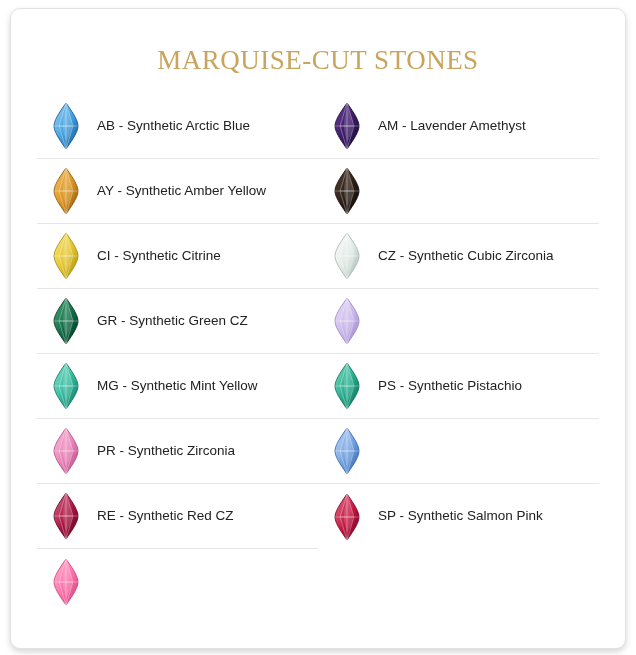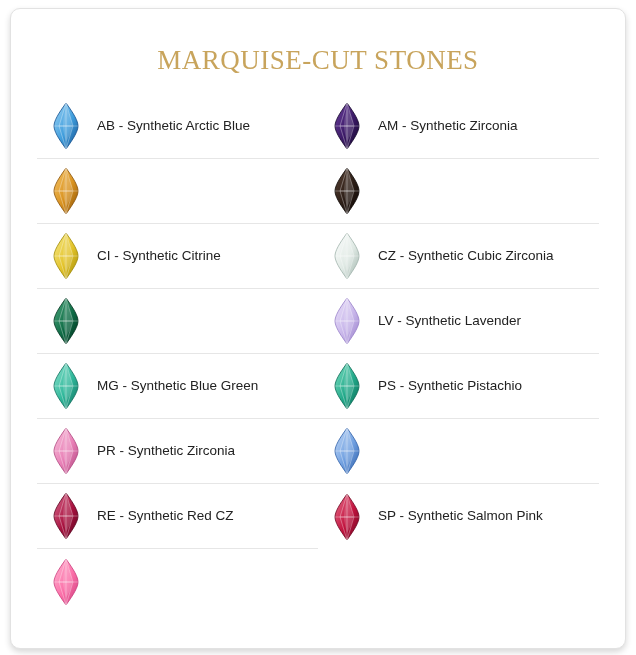--- a/index.html
+++ b/index.html
@@ -118,20 +118,21 @@
                 </defs>
                 <path d="M16 1 C24 12 28 19 28 24 C28 29 24 36 16 47 C8 36 4 29 4 24 C4 19 8 12 16 1 Z" fill="url(#g0_1)" stroke="#8a5208" stroke-width="0.8"></path>
                 <path d="M16 1 L16 47" fill="none" stroke="rgba(255,255,255,0.45)" stroke-width="0.7"></path>
                 <path d="M4 24 L28 24" fill="none" stroke="rgba(255,255,255,0.45)" stroke-width="0.7"></path>
                 <path d="M16 1 L9 24 L16 47" fill="none" stroke="rgba(255,255,255,0.45)" stroke-width="0.7"></path>
                 <path d="M16 1 L23 24 L16 47" fill="none" stroke="rgba(255,255,255,0.45)" stroke-width="0.7"></path>
                 <path d="M9 24 L23 24" fill="none" stroke="rgba(255,255,255,0.45)" stroke-width="0.7"></path>
                 <path d="M16 5 C20 13 22 19 22 24 C22 28 20 33 16 40 C14 33 13 28 13 24 C13 19 14 13 16 5 Z" fill="rgba(255,255,255,0.18)"></path>
               </svg>
             </div>
+            <div class="label">AY - Synthetic Amber Yellow</div>
           </div>
           <div class="row">
             <div class="gem-cell">
               <svg width="32" height="48" viewBox="0 0 32 48" class="gem">
                 <defs>
                   <linearGradient id="g0_2" x1="0" y1="0" x2="1" y2="1">
                     <stop offset="0%" stop-color="#f7e98a"></stop>
                     <stop offset="55%" stop-color="#e3c32a"></stop>
                     <stop offset="100%" stop-color="#a08a05"></stop>
                   </linearGradient>
@@ -159,41 +160,42 @@
                 </defs>
                 <path d="M16 1 C24 12 28 19 28 24 C28 29 24 36 16 47 C8 36 4 29 4 24 C4 19 8 12 16 1 Z" fill="url(#g0_3)" stroke="#03331f" stroke-width="0.8"></path>
                 <path d="M16 1 L16 47" fill="none" stroke="rgba(255,255,255,0.45)" stroke-width="0.7"></path>
                 <path d="M4 24 L28 24" fill="none" stroke="rgba(255,255,255,0.45)" stroke-width="0.7"></path>
                 <path d="M16 1 L9 24 L16 47" fill="none" stroke="rgba(255,255,255,0.45)" stroke-width="0.7"></path>
                 <path d="M16 1 L23 24 L16 47" fill="none" stroke="rgba(255,255,255,0.45)" stroke-width="0.7"></path>
                 <path d="M9 24 L23 24" fill="none" stroke="rgba(255,255,255,0.45)" stroke-width="0.7"></path>
                 <path d="M16 5 C20 13 22 19 22 24 C22 28 20 33 16 40 C14 33 13 28 13 24 C13 19 14 13 16 5 Z" fill="rgba(255,255,255,0.18)"></path>
               </svg>
             </div>
+            <div class="label">GR - Synthetic Green CZ</div>
           </div>
           <div class="row">
             <div class="gem-cell">
               <svg width="32" height="48" viewBox="0 0 32 48" class="gem">
                 <defs>
                   <linearGradient id="g0_4" x1="0" y1="0" x2="1" y2="1">
                     <stop offset="0%" stop-color="#8fe4cf"></stop>
                     <stop offset="55%" stop-color="#2fb79a"></stop>
                     <stop offset="100%" stop-color="#10705e"></stop>
                   </linearGradient>
                 </defs>
                 <path d="M16 1 C24 12 28 19 28 24 C28 29 24 36 16 47 C8 36 4 29 4 24 C4 19 8 12 16 1 Z" fill="url(#g0_4)" stroke="#10705e" stroke-width="0.8"></path>
                 <path d="M16 1 L16 47" fill="none" stroke="rgba(255,255,255,0.45)" stroke-width="0.7"></path>
                 <path d="M4 24 L28 24" fill="none" stroke="rgba(255,255,255,0.45)" stroke-width="0.7"></path>
                 <path d="M16 1 L9 24 L16 47" fill="none" stroke="rgba(255,255,255,0.45)" stroke-width="0.7"></path>
                 <path d="M16 1 L23 24 L16 47" fill="none" stroke="rgba(255,255,255,0.45)" stroke-width="0.7"></path>
                 <path d="M9 24 L23 24" fill="none" stroke="rgba(255,255,255,0.45)" stroke-width="0.7"></path>
                 <path d="M16 5 C20 13 22 19 22 24 C22 28 20 33 16 40 C14 33 13 28 13 24 C13 19 14 13 16 5 Z" fill="rgba(255,255,255,0.18)"></path>
               </svg>
             </div>
-            <div class="label">MG - Synthetic Blue Green</div>
+            <div class="label">MG - Synthetic Mint Yellow</div>
           </div>
           <div class="row">
             <div class="gem-cell">
               <svg width="32" height="48" viewBox="0 0 32 48" class="gem">
                 <defs>
                   <linearGradient id="g0_5" x1="0" y1="0" x2="1" y2="1">
                     <stop offset="0%" stop-color="#f9c4dd"></stop>
                     <stop offset="55%" stop-color="#e87fb6"></stop>
                     <stop offset="100%" stop-color="#b0467f"></stop>
                   </linearGradient>
@@ -264,21 +266,21 @@
                 </defs>
                 <path d="M16 1 C24 12 28 19 28 24 C28 29 24 36 16 47 C8 36 4 29 4 24 C4 19 8 12 16 1 Z" fill="url(#g1_0)" stroke="#14062b" stroke-width="0.8"></path>
                 <path d="M16 1 L16 47" fill="none" stroke="rgba(255,255,255,0.45)" stroke-width="0.7"></path>
                 <path d="M4 24 L28 24" fill="none" stroke="rgba(255,255,255,0.45)" stroke-width="0.7"></path>
                 <path d="M16 1 L9 24 L16 47" fill="none" stroke="rgba(255,255,255,0.45)" stroke-width="0.7"></path>
                 <path d="M16 1 L23 24 L16 47" fill="none" stroke="rgba(255,255,255,0.45)" stroke-width="0.7"></path>
                 <path d="M9 24 L23 24" fill="none" stroke="rgba(255,255,255,0.45)" stroke-width="0.7"></path>
                 <path d="M16 5 C20 13 22 19 22 24 C22 28 20 33 16 40 C14 33 13 28 13 24 C13 19 14 13 16 5 Z" fill="rgba(255,255,255,0.18)"></path>
               </svg>
             </div>
-            <div class="label">AM - Synthetic Zirconia</div>
+            <div class="label">AM - Lavender Amethyst</div>
           </div>
           <div class="row">
             <div class="gem-cell">
               <svg width="32" height="48" viewBox="0 0 32 48" class="gem">
                 <defs>
                   <linearGradient id="g1_1" x1="0" y1="0" x2="1" y2="1">
                     <stop offset="0%" stop-color="#5a4235"></stop>
                     <stop offset="55%" stop-color="#2b1d16"></stop>
                     <stop offset="100%" stop-color="#0d0705"></stop>
                   </linearGradient>
@@ -326,21 +328,20 @@
                 </defs>
                 <path d="M16 1 C24 12 28 19 28 24 C28 29 24 36 16 47 C8 36 4 29 4 24 C4 19 8 12 16 1 Z" fill="url(#g1_3)" stroke="#9880c9" stroke-width="0.8"></path>
                 <path d="M16 1 L16 47" fill="none" stroke="rgba(255,255,255,0.45)" stroke-width="0.7"></path>
                 <path d="M4 24 L28 24" fill="none" stroke="rgba(255,255,255,0.45)" stroke-width="0.7"></path>
                 <path d="M16 1 L9 24 L16 47" fill="none" stroke="rgba(255,255,255,0.45)" stroke-width="0.7"></path>
                 <path d="M16 1 L23 24 L16 47" fill="none" stroke="rgba(255,255,255,0.45)" stroke-width="0.7"></path>
                 <path d="M9 24 L23 24" fill="none" stroke="rgba(255,255,255,0.45)" stroke-width="0.7"></path>
                 <path d="M16 5 C20 13 22 19 22 24 C22 28 20 33 16 40 C14 33 13 28 13 24 C13 19 14 13 16 5 Z" fill="rgba(255,255,255,0.18)"></path>
               </svg>
             </div>
-            <div class="label">LV - Synthetic Lavender</div>
           </div>
           <div class="row">
             <div class="gem-cell">
               <svg width="32" height="48" viewBox="0 0 32 48" class="gem">
                 <defs>
                   <linearGradient id="g1_4" x1="0" y1="0" x2="1" y2="1">
                     <stop offset="0%" stop-color="#7fe0c2"></stop>
                     <stop offset="55%" stop-color="#22a98a"></stop>
                     <stop offset="100%" stop-color="#0b6b55"></stop>
                   </linearGradient>

